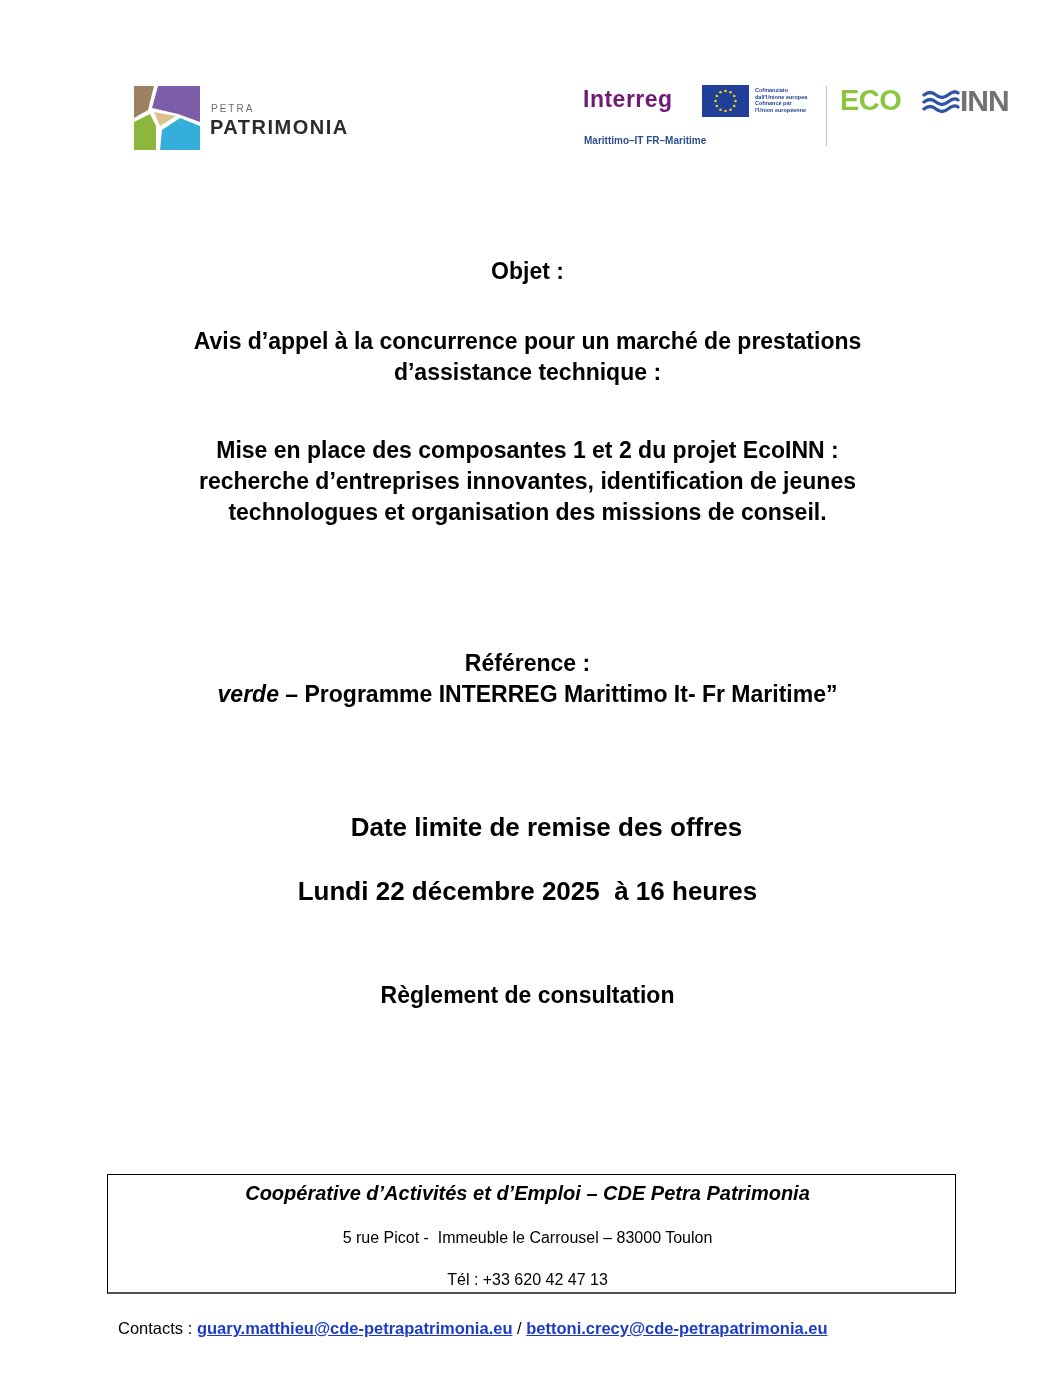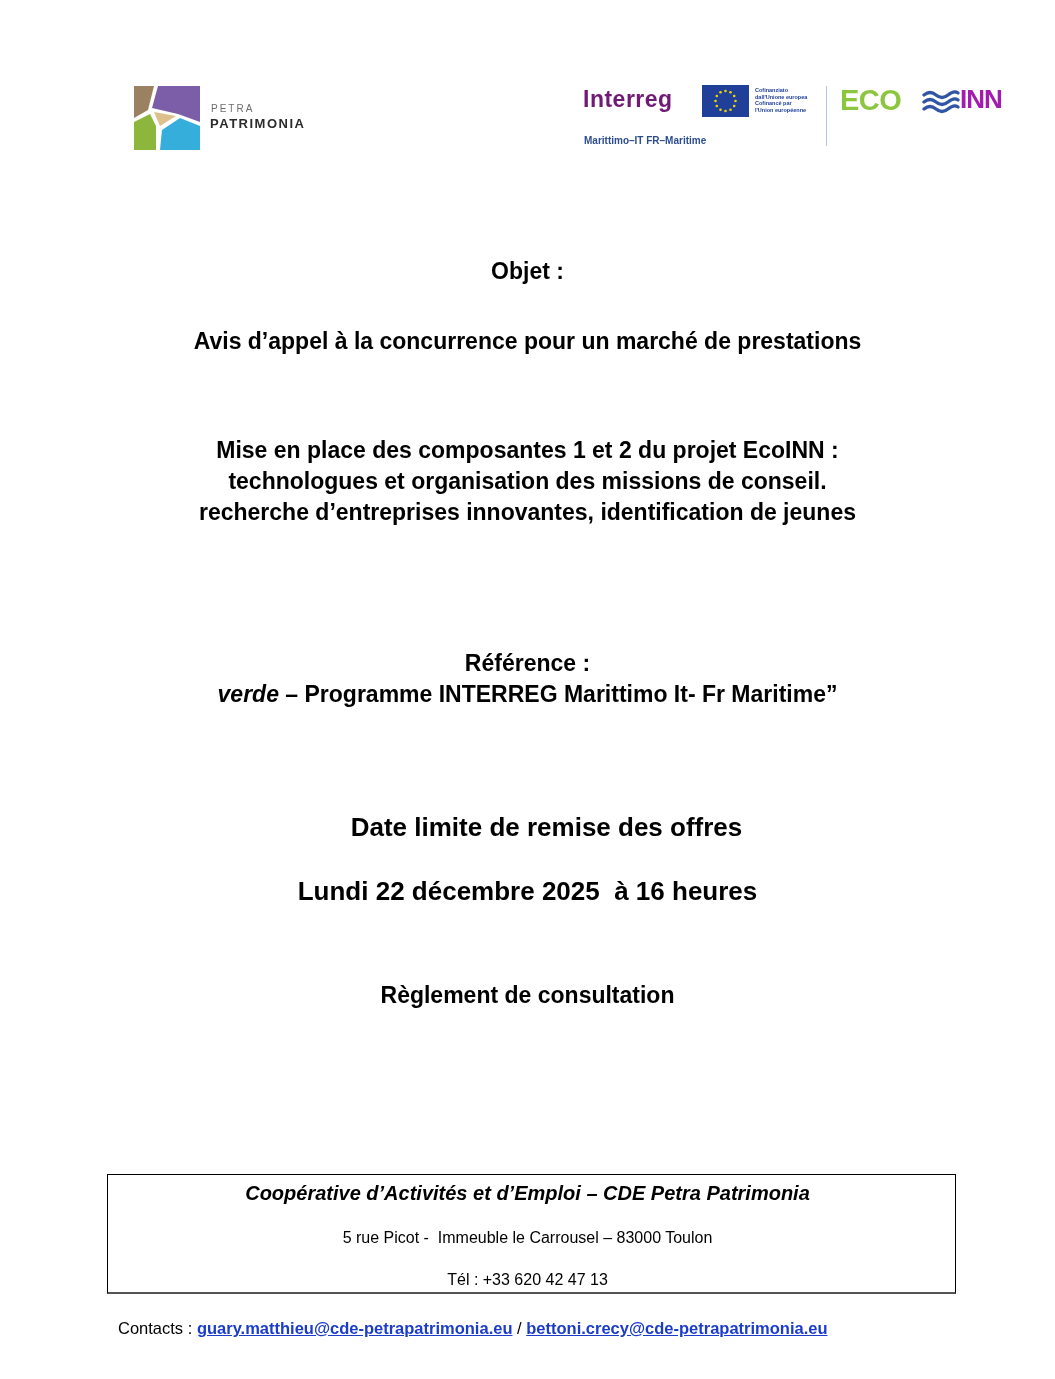--- a/index.html
+++ b/index.html
@@ -6,30 +6,30 @@
   body {
     width: 1055px; height: 1379px; position: relative; overflow: hidden;
     font-family: "Liberation Sans", "DejaVu Sans", sans-serif; color: #000;
   }
   .abs { position: absolute; }
   .center { left: 0; width: 1055px; text-align: center; }
 
   
   .petra-logo { left: 134px; top: 86px; width: 66px; height: 64px; }
   .petra-text-small { left: 211px; top: 103px; font-size: 10px; letter-spacing: 2px; color: #6d6d6d; }
-  .petra-text-big { left: 210px; top: 116px; font-size: 13px; font-weight: bold; letter-spacing: 1.5px; color: #2b2b2b; }
+  .petra-text-big { left: 210px; top: 116px; font-size: 20px; font-weight: bold; letter-spacing: 1.5px; color: #2b2b2b; }
 
   
   .interreg-word { left: 583px; top: 86px; font-size: 23px; font-weight: bold; color: #701a75; letter-spacing: 0.5px; }
   .eu-flag { left: 702px; top: 85px; width: 47px; height: 32px; background: #1f3f99; }
   .eu-text { left: 755px; top: 87px; font-size: 5.5px; line-height: 6.5px; color: #1f3f99; font-weight: bold; width: 60px; }
   .maritime { left: 584px; top: 135px; font-size: 10px; font-weight: bold; color: #2c4d8f; }
   .v-sep { left: 826px; top: 86px; width: 1px; height: 60px; background: #b8c4d8; }
   .eco-word { left: 840px; top: 84px; font-size: 29px; font-weight: bold; color: #8cc63f; letter-spacing: -0.5px; }
-  .inn-word { left: 960px; top: 84px; font-size: 26px; font-weight: bold; color: #a21caf; letter-spacing: -1px; }
+  .inn-word { left: 960px; top: 84px; font-size: 30px; font-weight: bold; color: #737373; letter-spacing: -1px; }
   .waves { left: 922px; top: 89px; width: 38px; height: 26px; }
 
   .h-bold { font-weight: bold; font-size: 23px; line-height: 31px; }
   .h-big { font-weight: bold; font-size: 26px; line-height: 34px; }
 
   .box {
     left: 107px; top: 1174px; width: 849px; height: 120px;
     border: 1px solid #000; border-bottom: 2px solid #555; box-sizing: border-box;
   }
   .box-title { top: 1182px; font-style: italic; font-weight: bold; font-size: 20px; }
@@ -91,26 +91,27 @@
       <path d="M2,20 Q8,15 14,20 T26,20 T36,18"></path>
     </g>
   </svg>
   <div class="abs inn-word">INN</div>
 </div>
 
 <div class="abs center h-bold" style="top:256px;">Objet :</div>
 
 <div class="abs center h-bold" style="top:326px;">
   <div>Avis d’appel à la concurrence pour un marché de prestations</div>
+  <div>d’assistance technique :</div>
 </div>
 
 <div class="abs center h-bold" style="top:435px;">
   <div>Mise en place des composantes 1 et 2 du projet EcoINN :</div>
+  <div>recherche d’entreprises innovantes, identification de jeunes</div>
   <div>technologues et organisation des missions de conseil.</div>
-  <div>recherche d’entreprises innovantes, identification de jeunes</div>
 </div>
 
 <div class="abs center h-bold" style="top:648px;">
   <div>Référence :</div>
   <div><i>verde</i><span> – Programme INTERREG Marittimo It- Fr Maritime”</span></div>
 </div>
 
 <div class="abs center h-big" style="top:810px;padding-left:19px;">Date limite de remise des offres</div>
 <div class="abs center h-big" style="top:874px; white-space:pre;">Lundi 22 décembre 2025  à 16 heures</div>
 

